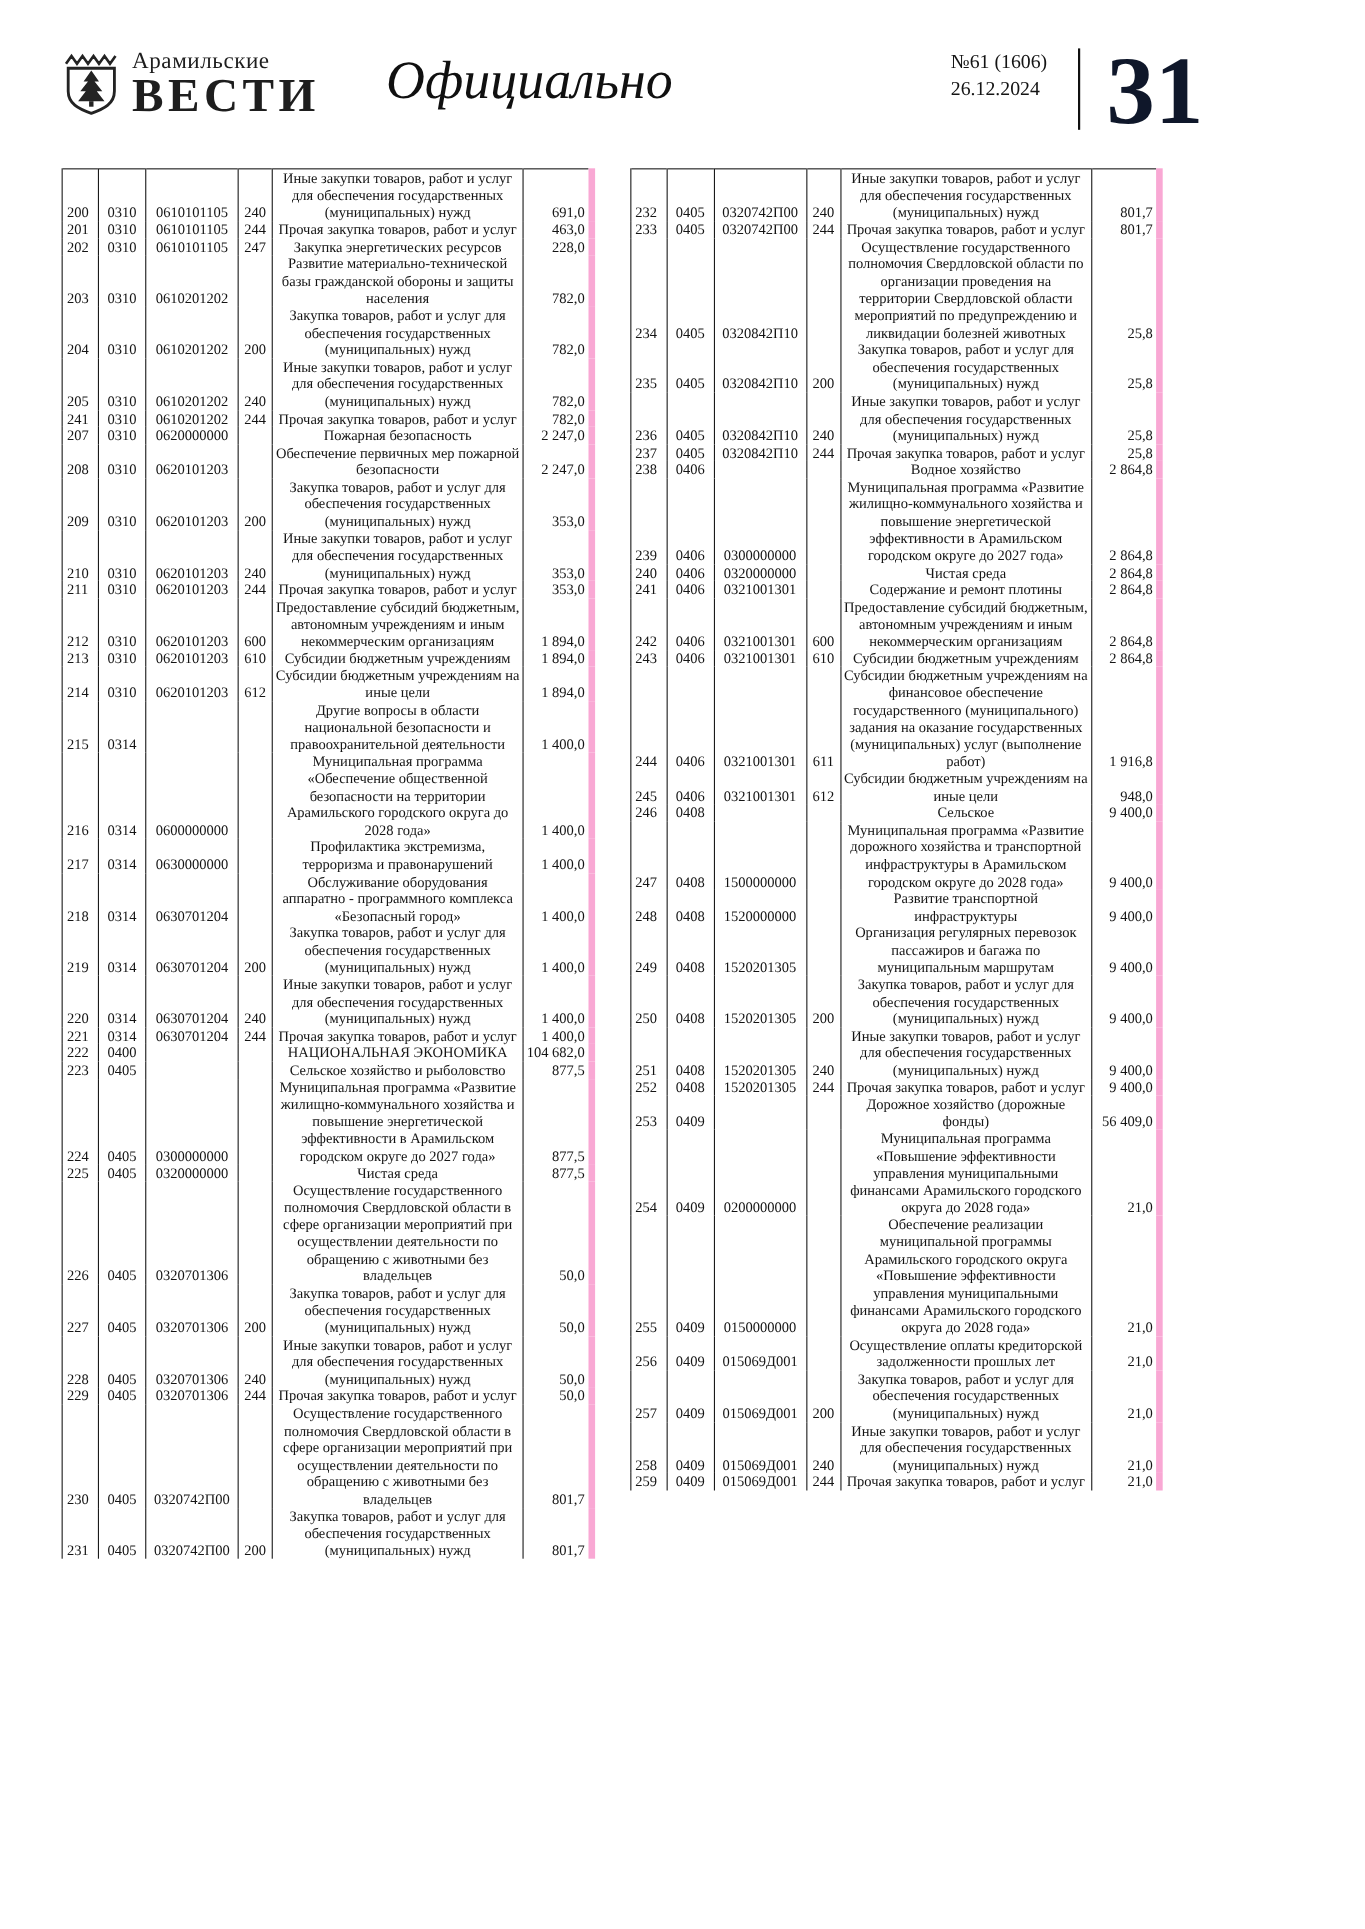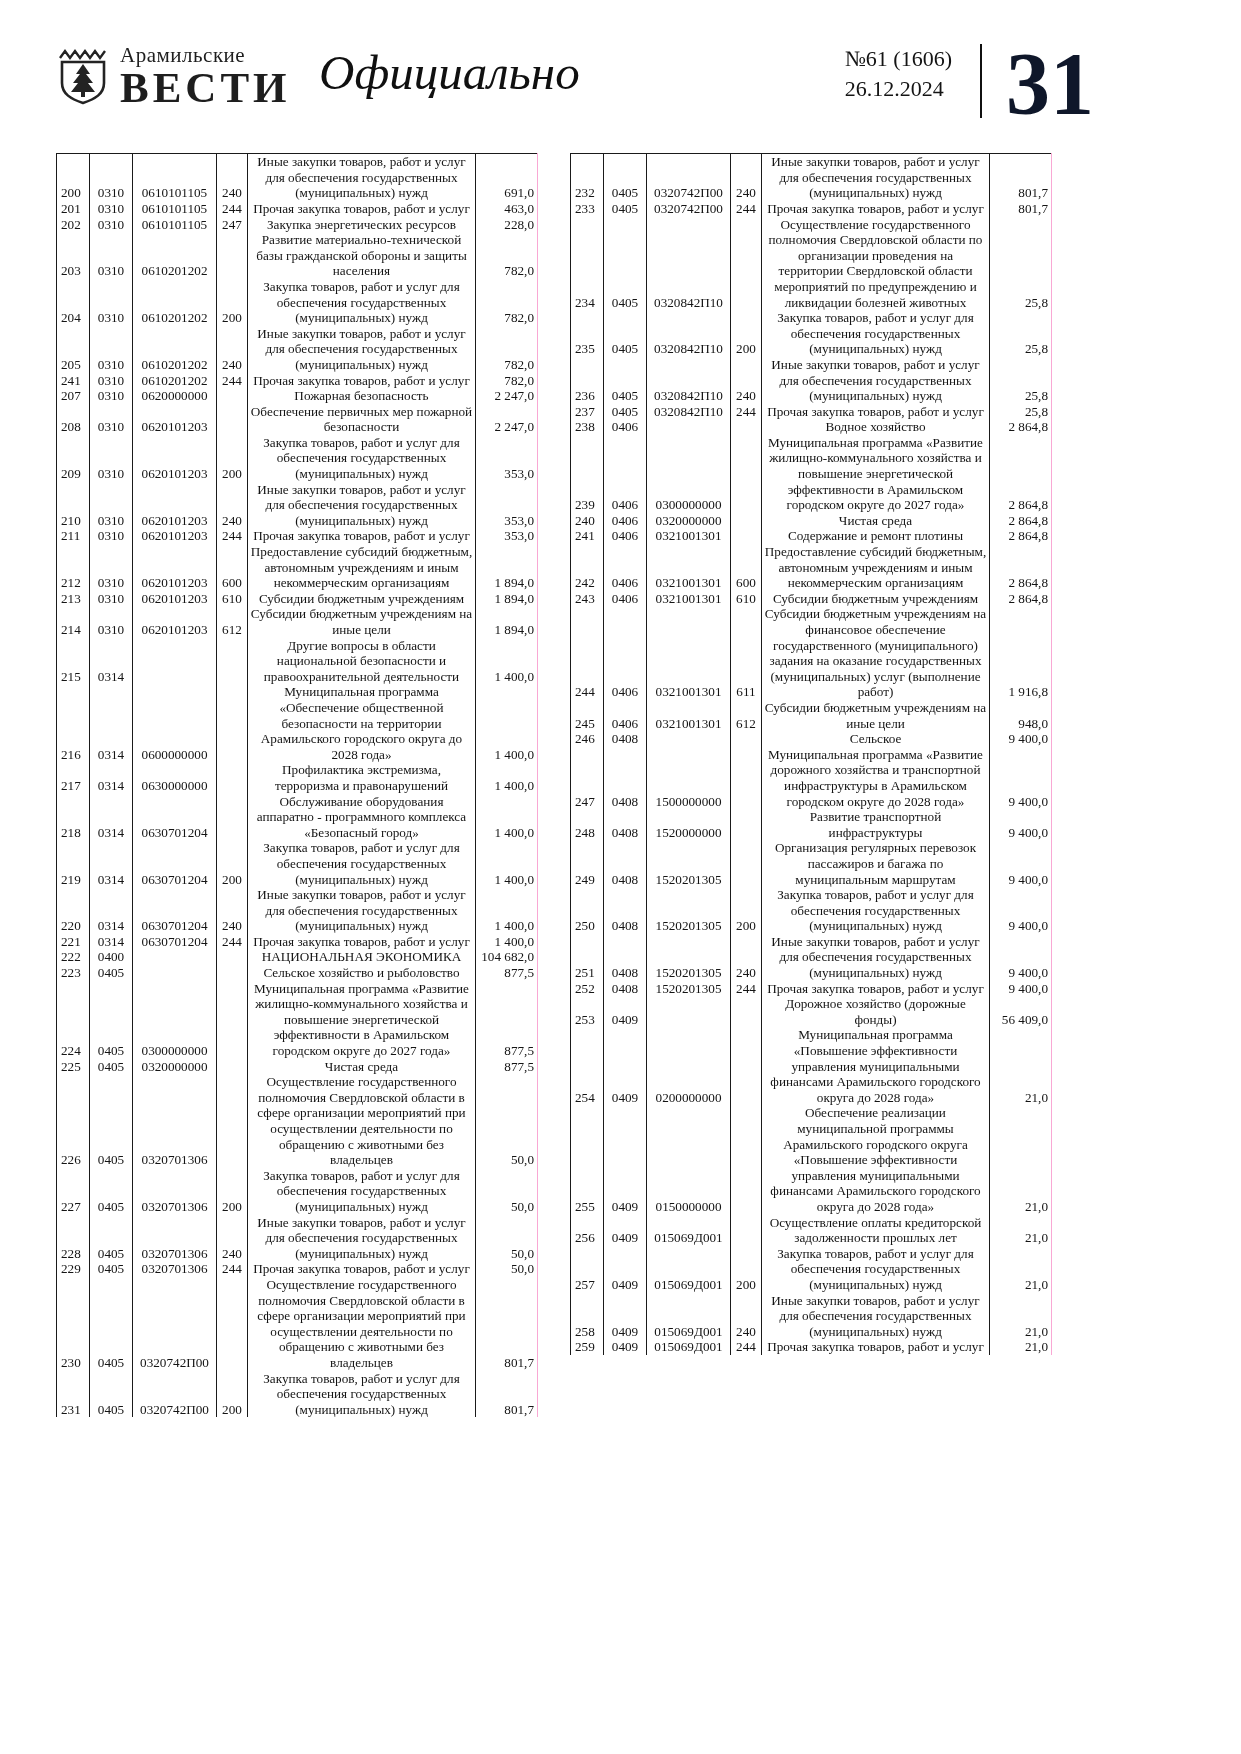--- a/index.html
+++ b/index.html
@@ -11,39 +11,39 @@
   }
   .page { padding:44px 0 0 56px; }
 
   
   .header { width:1038px; display:flex; align-items:flex-start; }
   .brand { display:flex; align-items:center; gap:10px; flex:0 0 235px; }
   .emblem { flex:0 0 auto; }
   .brand-text { display:flex; flex-direction:column; }
   .brand-top { font-size:21px; letter-spacing:.5px; color:#1e1e1e; line-height:1.05; }
   .brand-bottom { font-size:43px; font-weight:bold; letter-spacing:4px; color:#1e1e1e; line-height:1.0; }
-  .section-title { font-size:49px; font-style:italic; color:#101010; margin-left:28px; white-space:nowrap; }
-  .issue-block { margin-left:auto; font-size:22px; line-height:1.35; white-space:nowrap; text-align:left; margin-right:28px; }
+  .section-title { font-size:49px; font-style:italic; color:#101010; margin-left:60px; white-space:nowrap; }
+  .issue-block { margin-left:auto; font-size:18px; line-height:1.35; white-space:nowrap; text-align:left; margin-right:28px; }
   .header-divider { width:2px; height:74px; background:#101010; margin-right:24px; }
   .page-number { font-size:88px; font-weight:bold; line-height:.9; color:#0f172a; }
 
   
   .content { margin-top:30px; display:flex; gap:32px; width:994px; align-items:flex-start; }
   table.budget {
     border-collapse:collapse; table-layout:fixed; width:481px;
     border-top:1.4px solid #1a1a1a;
   }
   .budget td {
     border-left:1px solid #1a1a1a;
     vertical-align:bottom;
     font-size:13.2px; line-height:15.6px;
     padding:0 2px;
     word-wrap:break-word;
   }
-  .budget td:last-child { border-right:1px solid #f9a8d4; }
+  .budget td:last-child { border-right:6px solid #f9a8d4; }
   .budget .c0 { width:33px; text-align:left; padding-left:4px; }
   .budget .c1 { width:43px; text-align:center; }
   .budget .c2 { width:84px; text-align:center; }
   .budget .c3 { width:31px; text-align:center; }
   .budget .c4 { width:228px; text-align:center; hyphens:auto; }
   .budget .c5 { width:62px; text-align:right; padding-right:3px; }
 </style>
 </head>
 <body>
 

